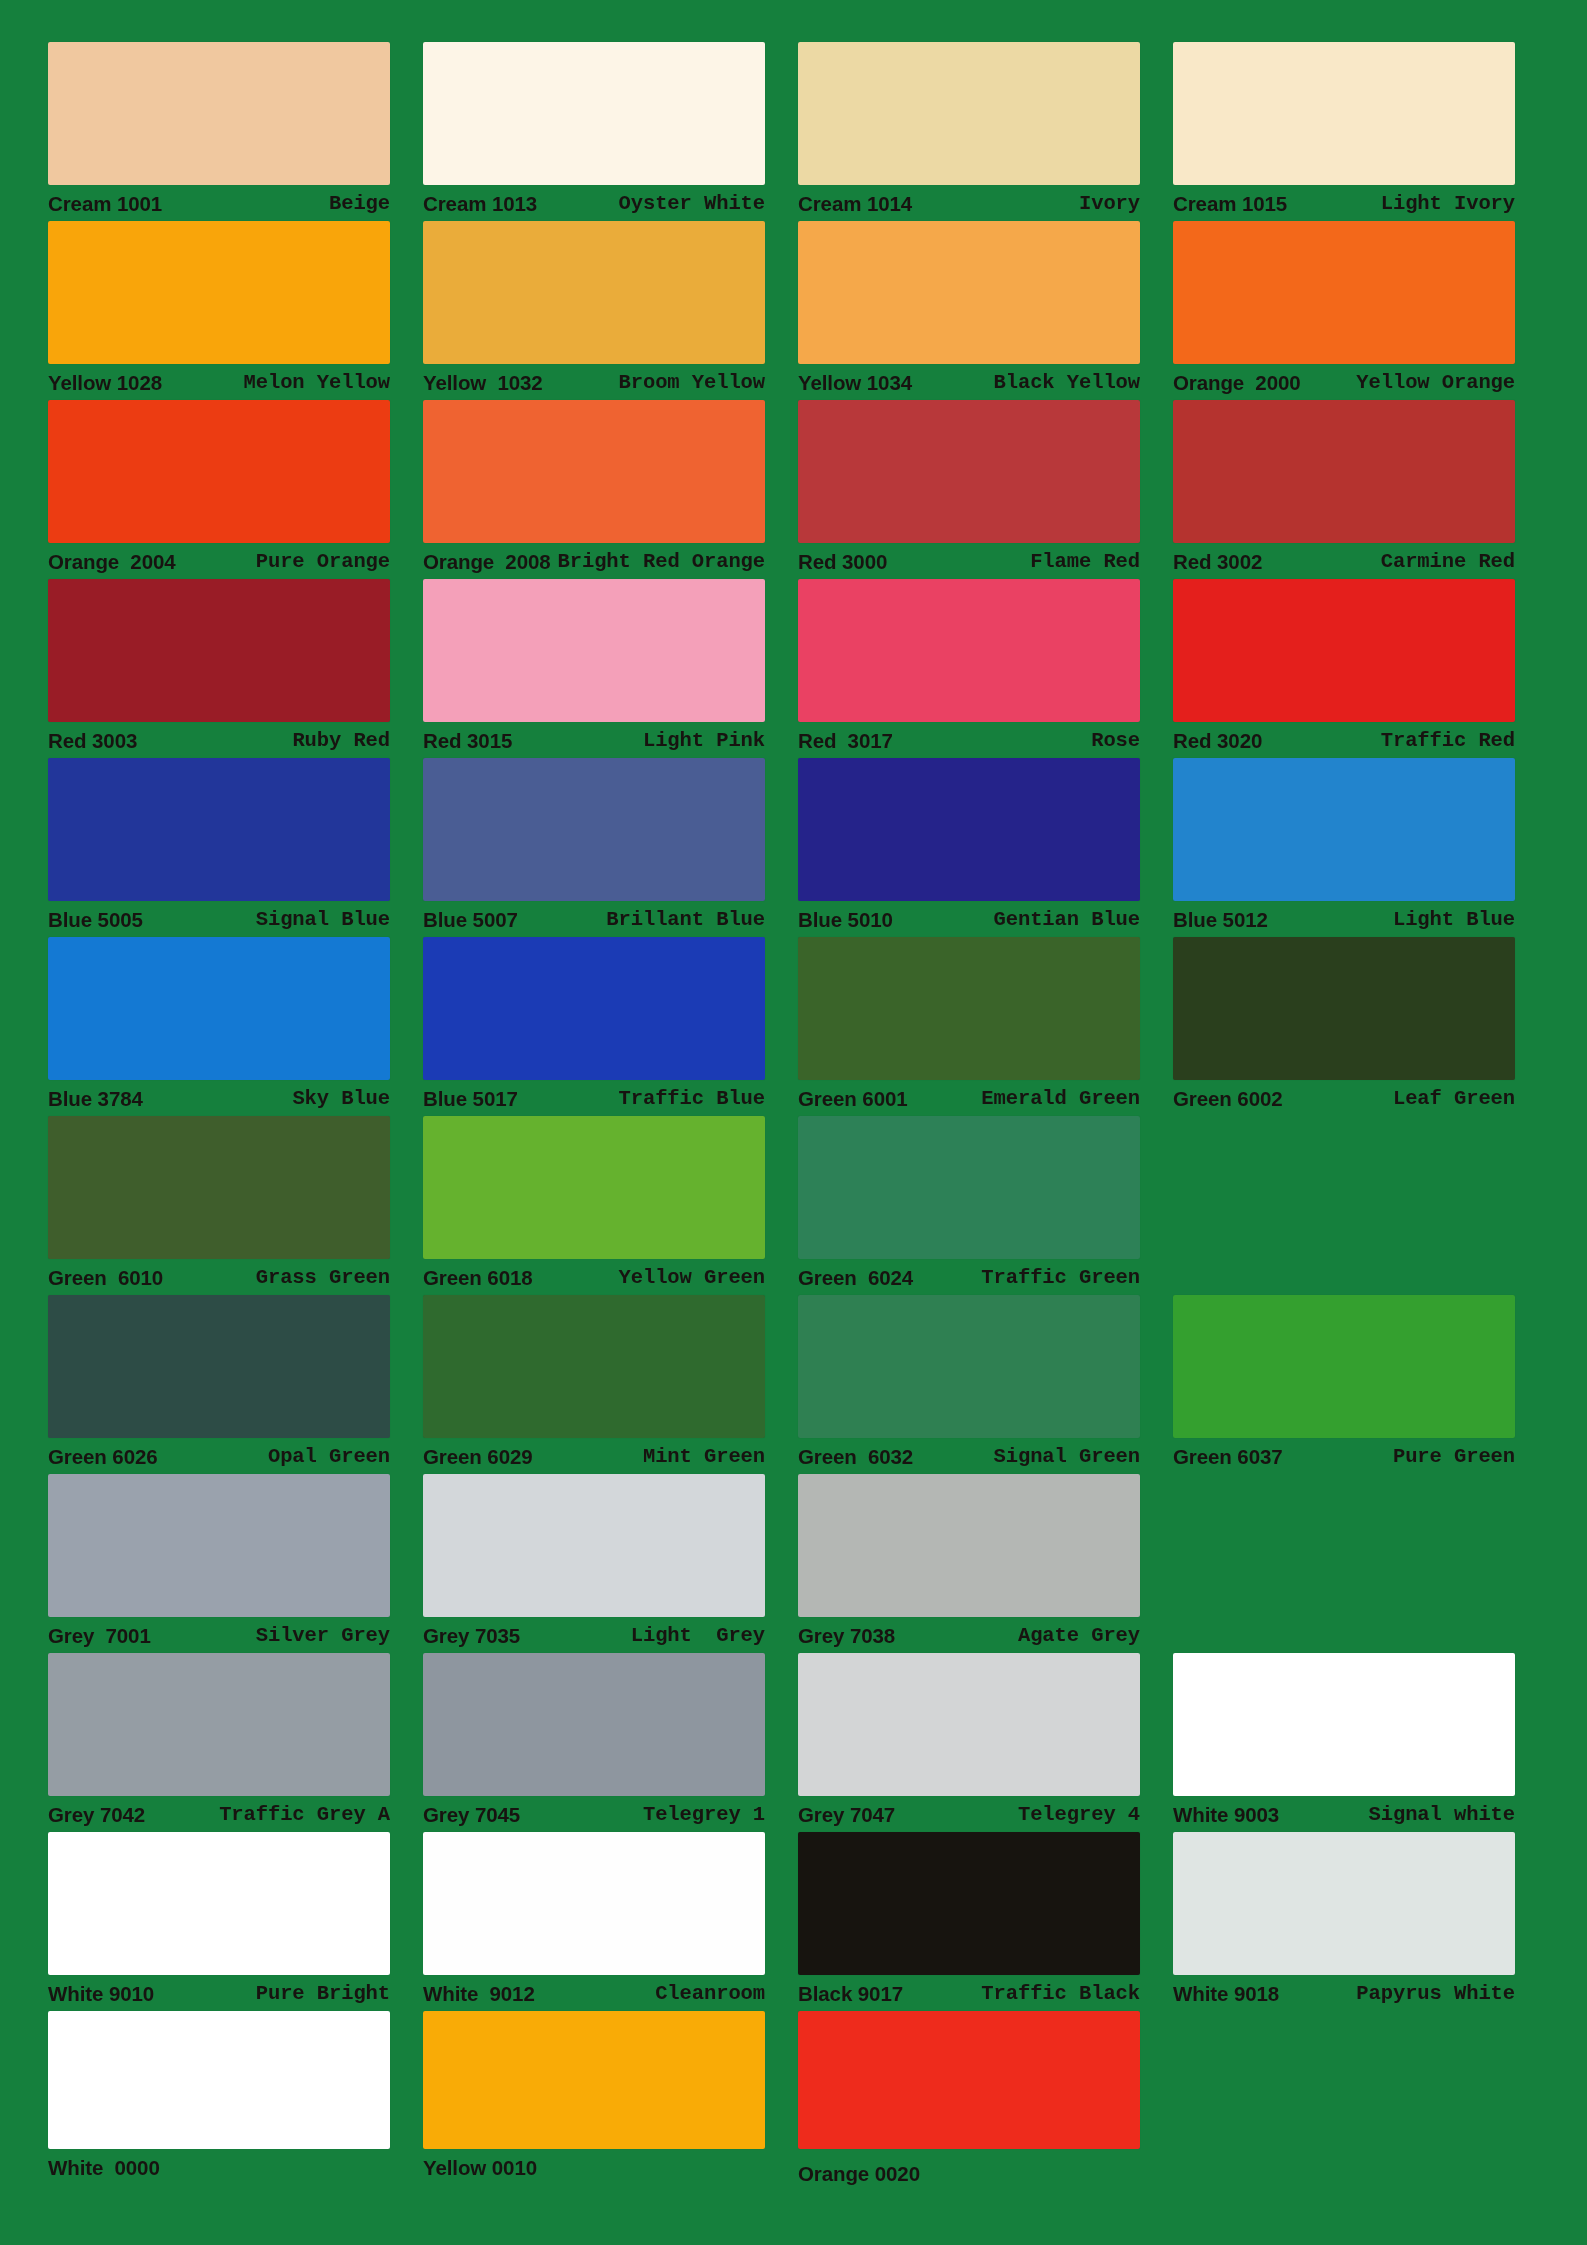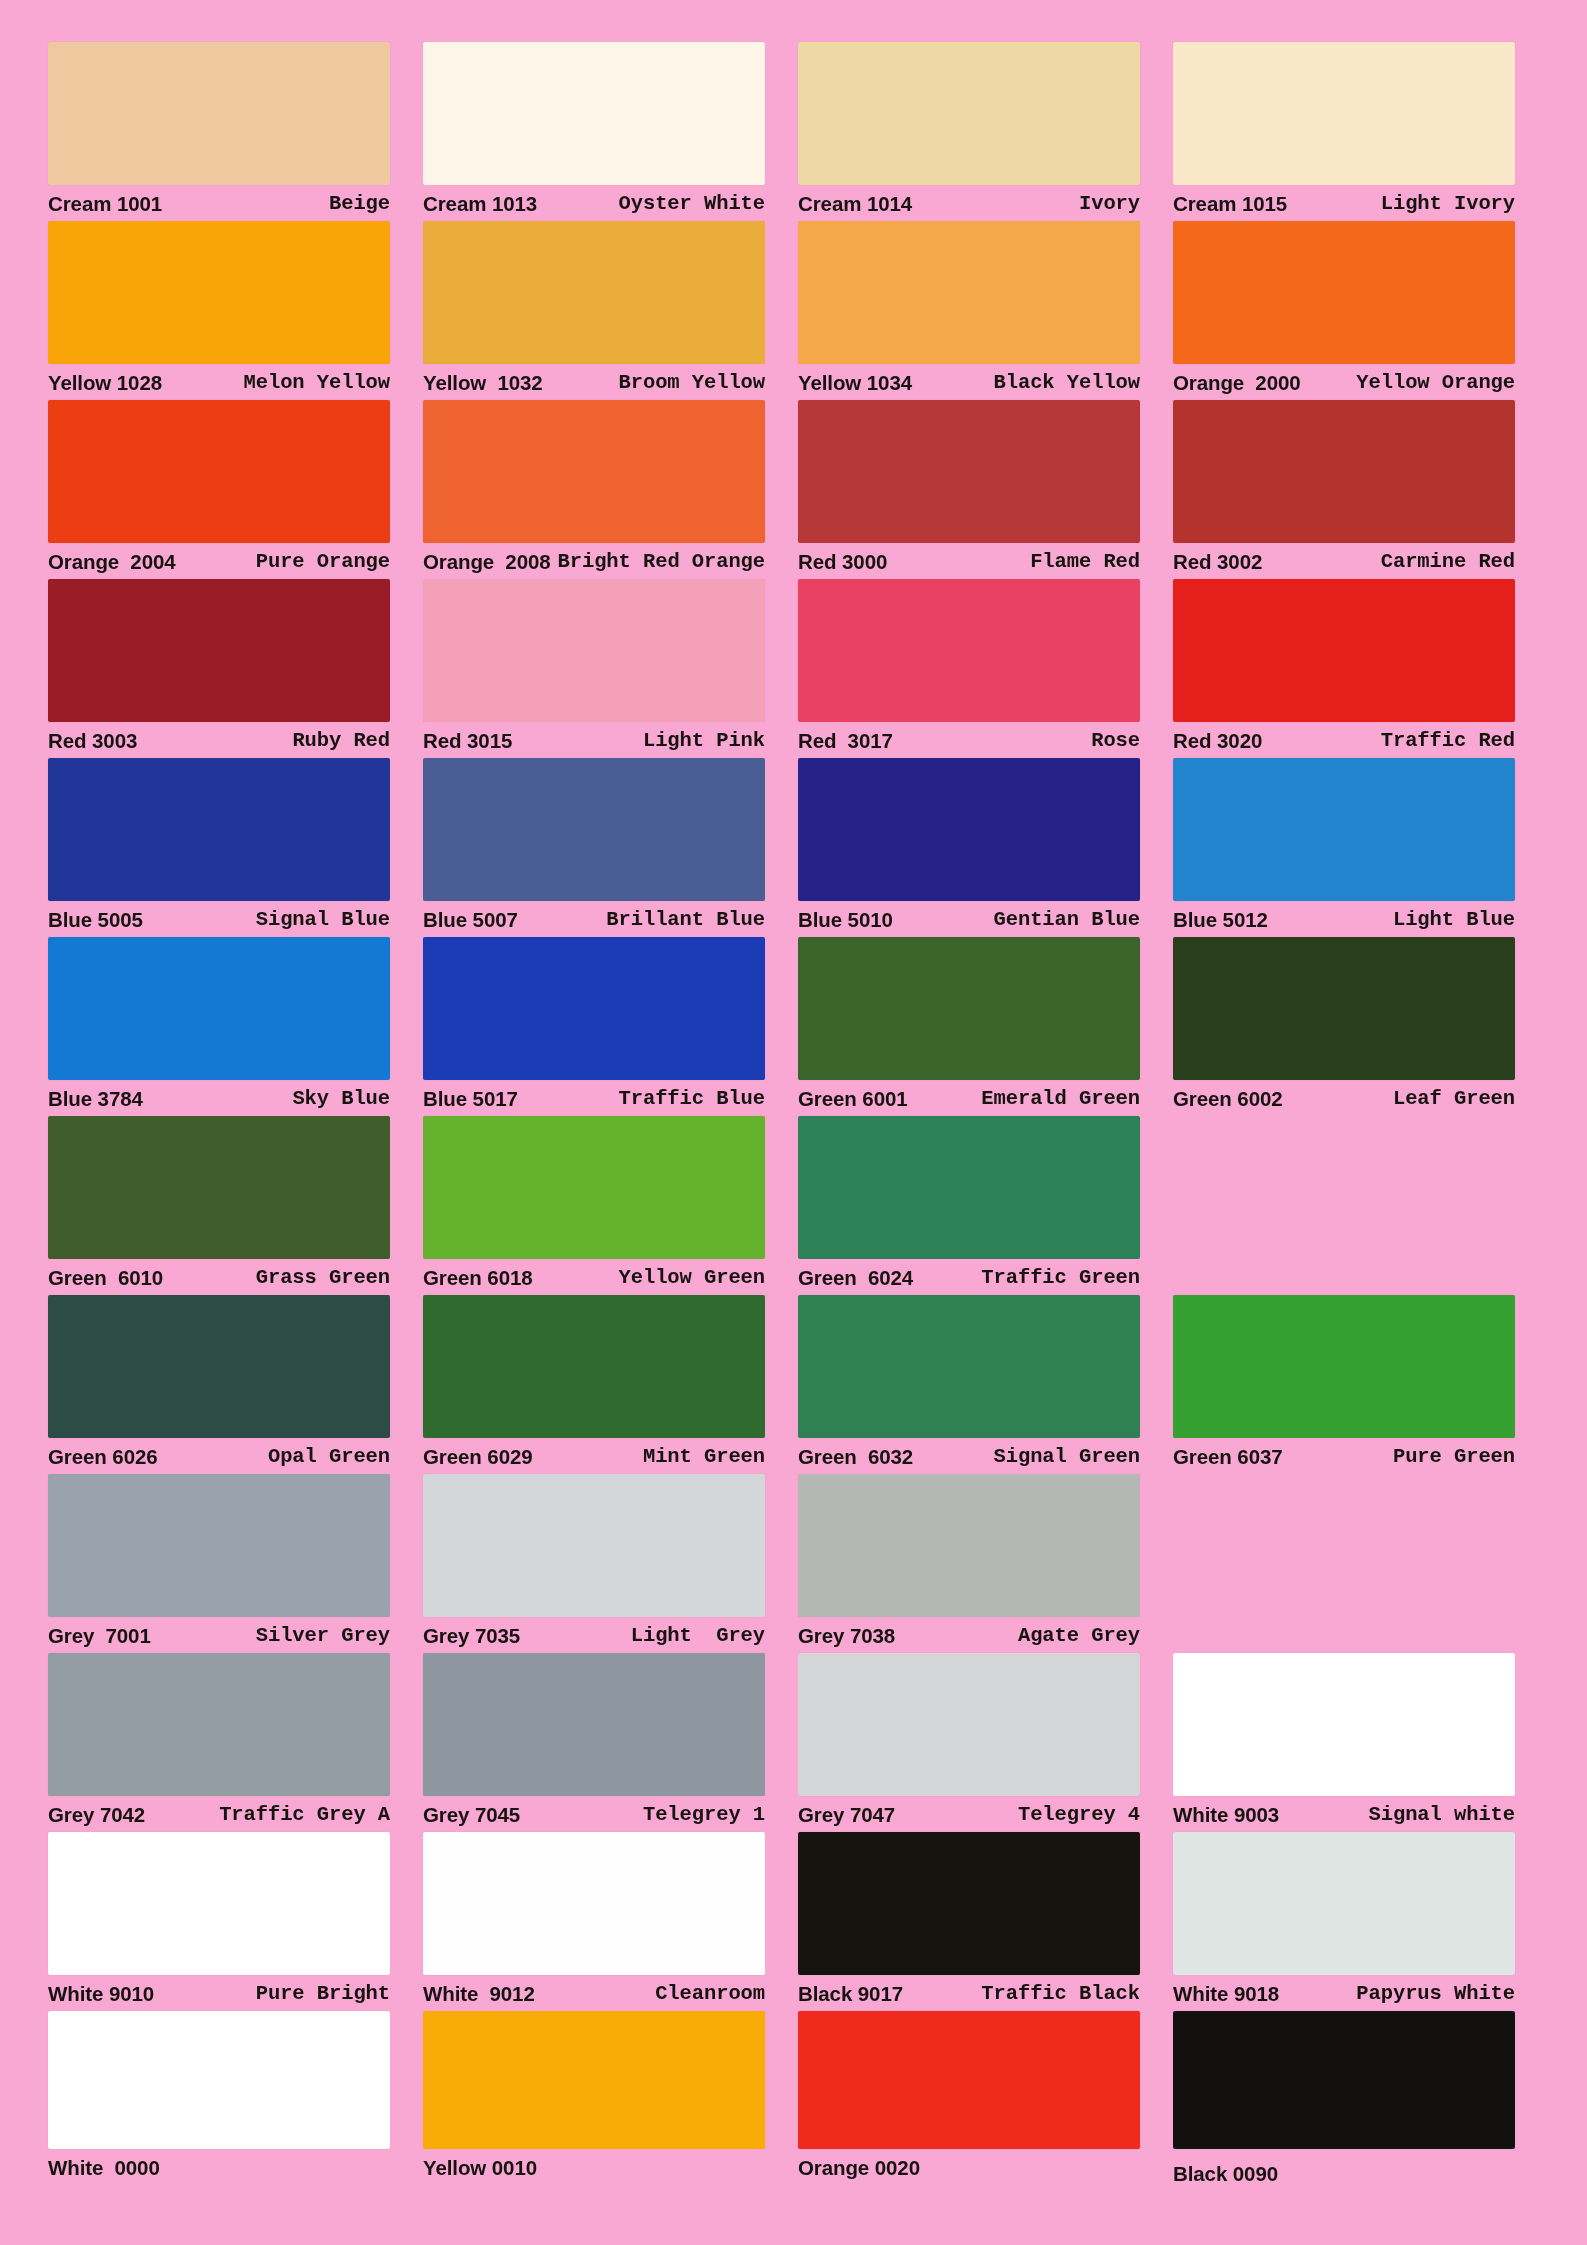--- a/index.html
+++ b/index.html
@@ -11,21 +11,21 @@
     width: 1587px;
     height: 2245px;
     font-family: "Liberation Sans", sans-serif;
     overflow: hidden;
   }
   #chart {
     box-sizing: border-box;
     width: 1587px;
     height: 2245px;
     padding: 42px 38px 0 48px;
-    background: #f9a8d4;
+    background: #15803d;
   }
   .row {
     display: flex;
     width: 1501px;
     height: 179px;
     margin-bottom: 0px;
   }
   .cell {
     width: 342px;
     margin-right: 33px;
@@ -395,21 +395,14 @@
           <span class="name"></span>
         </div>
       </div>
       <div class="cell">
         <div class="swatch" title="Orange 0020" style="background: rgb(238, 43, 28);"></div>
         <div class="labels">
           <span class="code">Orange 0020</span>
           <span class="name"></span>
         </div>
       </div>
-      <div class="cell">
-        <div class="swatch" title="Black 0090" style="background: rgb(18, 17, 16);"></div>
-        <div class="labels">
-          <span class="code">Black 0090</span>
-          <span class="name"></span>
-        </div>
-      </div>
     </div>
   </div>
 
 </body></html>

